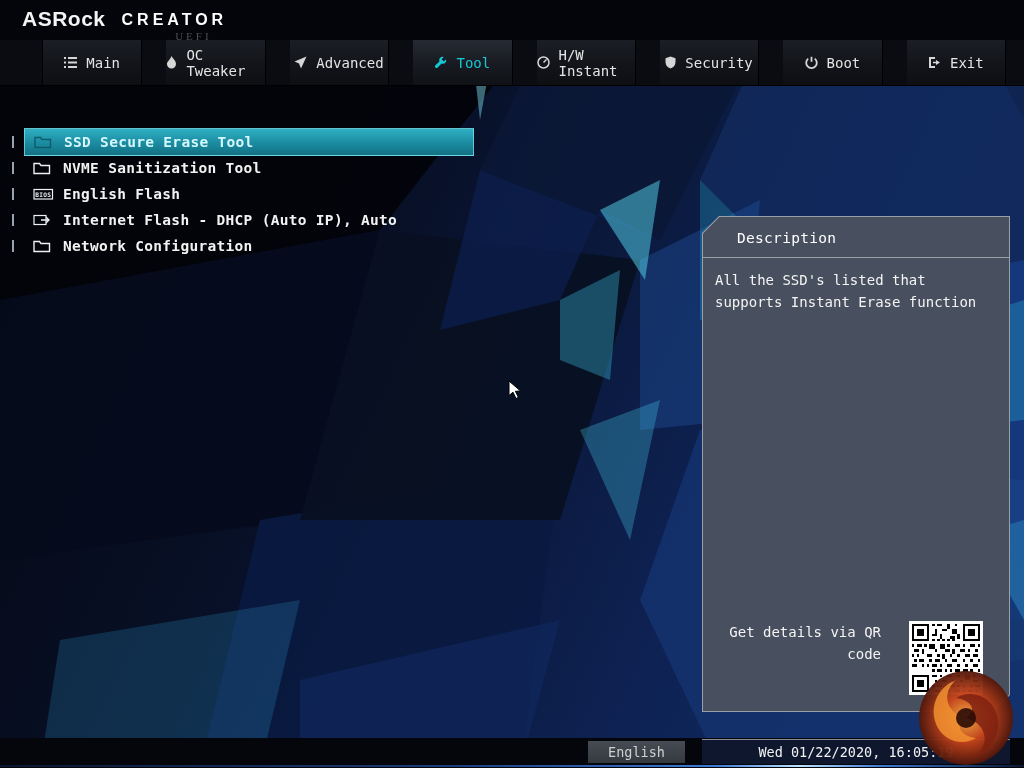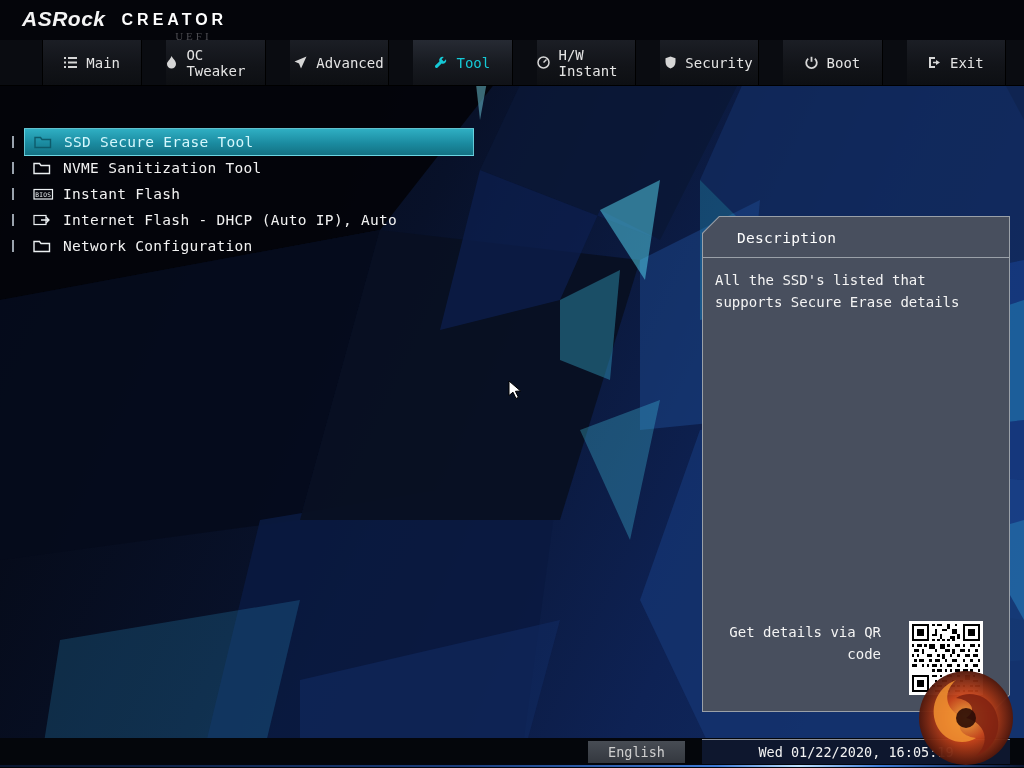--- a/index.html
+++ b/index.html
@@ -4,42 +4,42 @@
 <style>
   html,body{margin:0;padding:0;background:#000;}
   .screen{position:relative;width:1024px;height:768px;overflow:hidden;
     background:linear-gradient(115deg,#04060d 0%,#081129 38%,#0e2254 70%,#123067 100%);
     font-family:"DejaVu Sans Mono","Liberation Mono",monospace;color:#e8e8e8;}
   .bg{position:absolute;inset:0;z-index:0;}
 
   
   .header{position:absolute;top:0;left:0;right:0;height:40px;background:#04050a;z-index:6;
     display:flex;align-items:flex-start;padding:8px 0 0 22px;}
-  .logo-asrock{font-family:"Liberation Sans",sans-serif;font-weight:bold;font-style:italic;
+  .logo-asrock{font-family:"Liberation Sans",sans-serif;font-weight:bold;
     font-size:21px;color:#f4f4f4;letter-spacing:.5px;line-height:22px;}
   .logo-creator{font-family:"Liberation Sans",sans-serif;font-weight:bold;font-size:16px;
     letter-spacing:4px;color:#ffffff;margin-left:16px;line-height:24px;}
   .logo-uefi{font-family:Liberation Serif, serif;font-size:11px;letter-spacing:3px;
     color:#4d4d52;margin-left:-52px;margin-top:22px;}
 
   
   .nav{position:absolute;top:40px;left:0;right:0;height:46px;background:#0a0c11;z-index:6;
     display:flex;padding:0 18px;box-sizing:border-box;border-bottom:1px solid #000;}
   .tab{flex:1;display:flex;align-items:center;justify-content:center;gap:9px;
     font-size:14px;color:#e4e4e4;cursor:pointer;border-right:1px solid #000;
     background:linear-gradient(180deg,#1b1e25 0%,#121419 55%,#0d0f13 100%);margin-left:24px;}
   .tab:first-child{border-left:1px solid #000;}
   .tab .tab-icon{display:flex;align-items:center;color:#d6d6d6;}
   .tab.active{background:linear-gradient(180deg,#262a33 0%,#171a20 55%,#101217 100%);
     color:#15c9d6;justify-content:center;}
   .tab.active .tab-icon{color:#15c9d6;}
 
   
   .menu{position:absolute;left:0;top:128px;width:500px;z-index:4;}
-  .menu-row{position:relative;height:20px;margin-bottom:6px;}
+  .menu-row{position:relative;height:20px;margin-bottom:6px;font-weight:bold;}
   .tick{position:absolute;left:12px;top:8px;width:2px;height:12px;background:#9aa3ad;}
   .menu-item{position:absolute;left:24px;top:0;height:28px;width:450px;display:flex;
     align-items:center;padding-left:9px;box-sizing:border-box;cursor:pointer;
     font-size:14.5px;color:#f2f2f2;letter-spacing:.3px;}
   .menu-item .mi-icon{display:flex;align-items:center;width:24px;color:#ecf0f2;}
   .menu-item .mi-label{margin-left:6px;white-space:nowrap;}
   .menu-item.selected{background:linear-gradient(180deg,#2fafc3 0%,#1b8ba0 55%,#137183 100%);
     border:1px solid rgba(140,235,245,.65);color:#d4f8fd;}
   .menu-item.selected .mi-icon{color:#0d5b6b;}
 
@@ -208,21 +208,21 @@
     </div>
     <div class="menu-row">
       <span class="tick"></span>
       <div class="menu-item">
         <span class="mi-icon">
             <svg width="21" height="13" viewBox="0 0 21 13">
               <rect x="1" y="1.5" width="18.5" height="9.5" fill="none" stroke="currentColor" stroke-width="1.2"></rect>
               <text x="10.2" y="9" font-size="6.2" text-anchor="middle" fill="currentColor" font-family="monospace">BIOS</text>
             </svg>
           </span>
-        <span class="mi-label">Instant Flash</span>
+        <span class="mi-label">English Flash</span>
       </div>
     </div>
     <div class="menu-row">
       <span class="tick"></span>
       <div class="menu-item">
         <span class="mi-icon">
             <svg width="18" height="13" viewBox="0 0 18 13">
               <rect x="1" y="1.5" width="12" height="9" fill="none" stroke="currentColor" stroke-width="1.2"></rect>
               <path d="M8 6 h8 m-3 -3 l3 3 -3 3" stroke="currentColor" stroke-width="1.3" fill="none"></path>
             </svg>
@@ -240,21 +240,21 @@
           </span>
         <span class="mi-label">Network Configuration</span>
       </div>
     </div>
   </div>
 
   <div class="desc-panel">
     <div class="desc-border"></div>
     <div class="desc-inner">
       <div class="desc-title">Description</div>
-      <div class="desc-body">All the SSD's listed that supports Secure Erase details</div>
+      <div class="desc-body">All the SSD's listed that supports Instant Erase function</div>
       <div class="qr-block">
         <div class="qr-caption">Get details via QR code</div>
         <svg class="qr-code" viewBox="0 0 29 29" shape-rendering="crispEdges">
           <rect width="29" height="29" fill="#ffffff"></rect>
           <g fill="#000000">
             <rect x="1" y="1" width="7" height="7"></rect>
               <rect x="2" y="2" width="5" height="5" fill="#fff"></rect>
               <rect x="3" y="3" width="3" height="3"></rect>
             <rect x="21" y="1" width="7" height="7"></rect>
               <rect x="22" y="2" width="5" height="5" fill="#fff"></rect>

